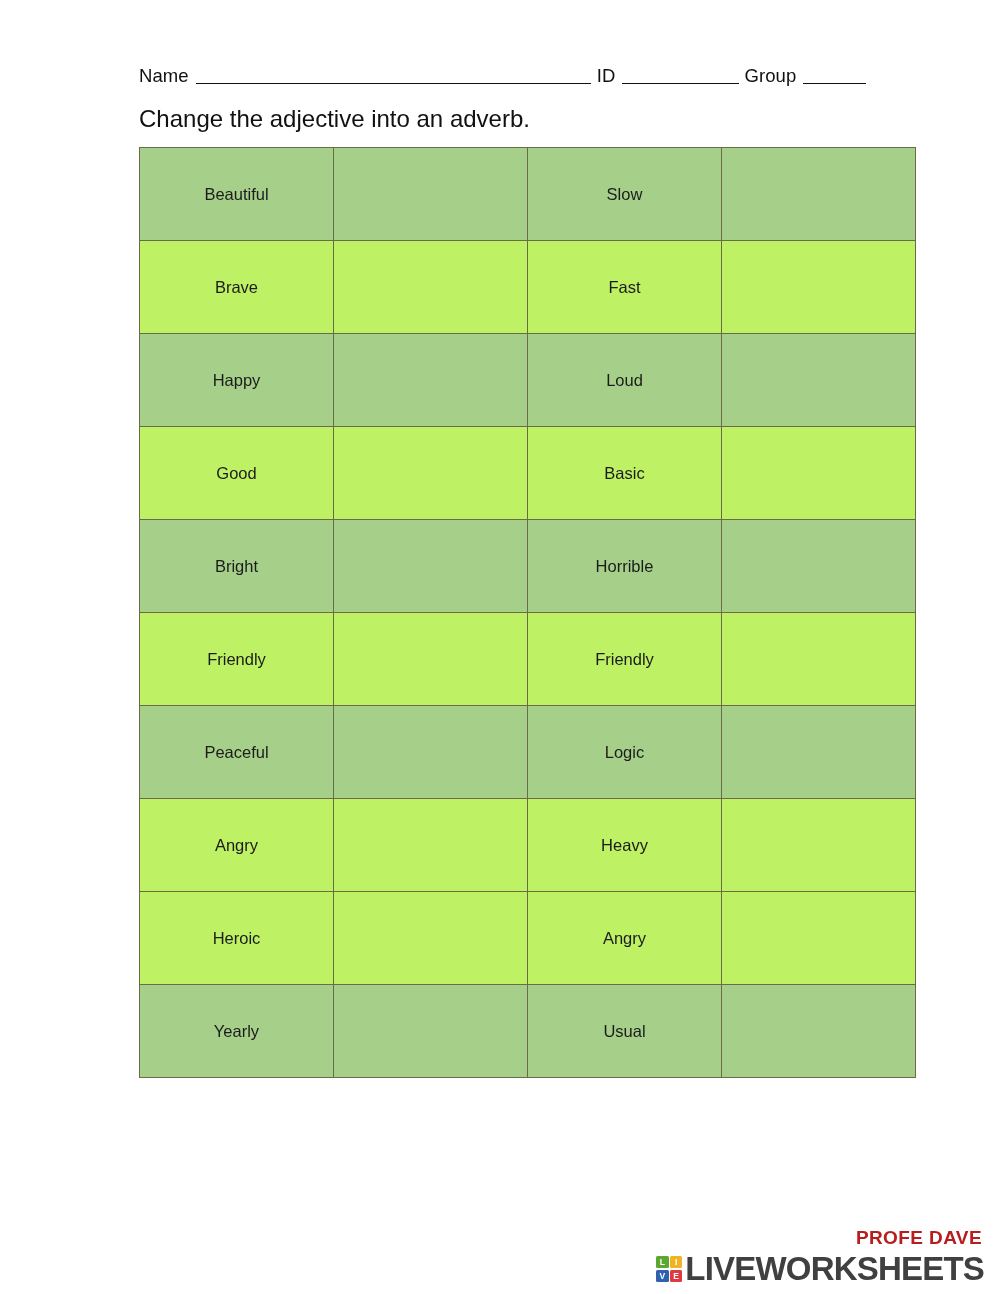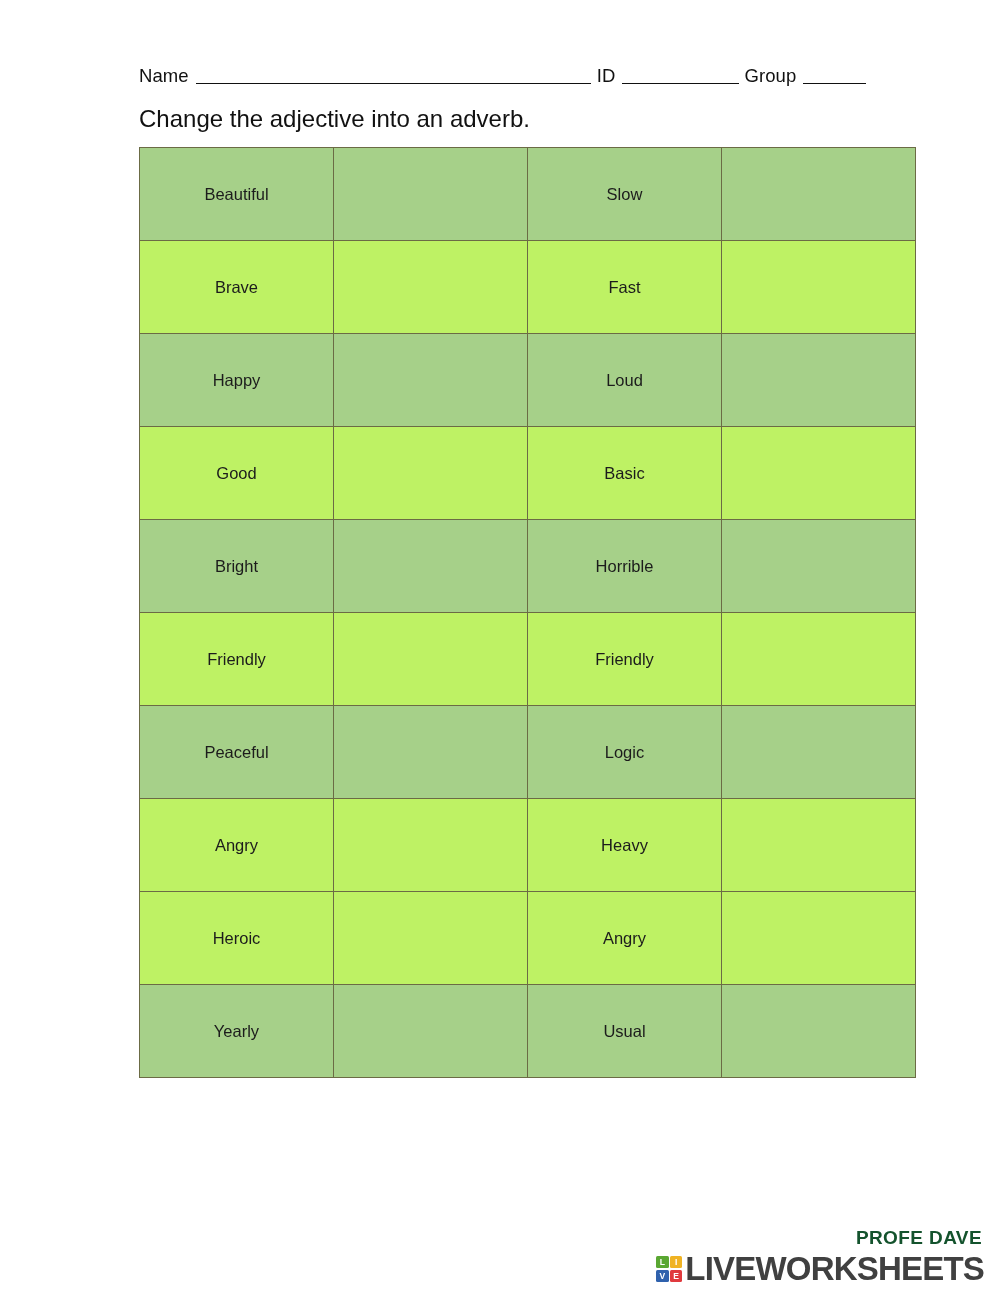--- a/index.html
+++ b/index.html
@@ -90,21 +90,21 @@
     position: absolute;
     right: 16px;
     bottom: 8px;
     width: 340px;
     text-align: right;
   }
   .credit {
     font-size: 19px;
     font-weight: bold;
     letter-spacing: 0.4px;
-    color: #14532d;
+    color: #b91c1c;
     margin: 0 2px 3px 0;
     line-height: 22px;
   }
   .brand {
     display: flex;
     align-items: center;
     justify-content: flex-end;
     gap: 3px;
   }
   .brand-mark {

